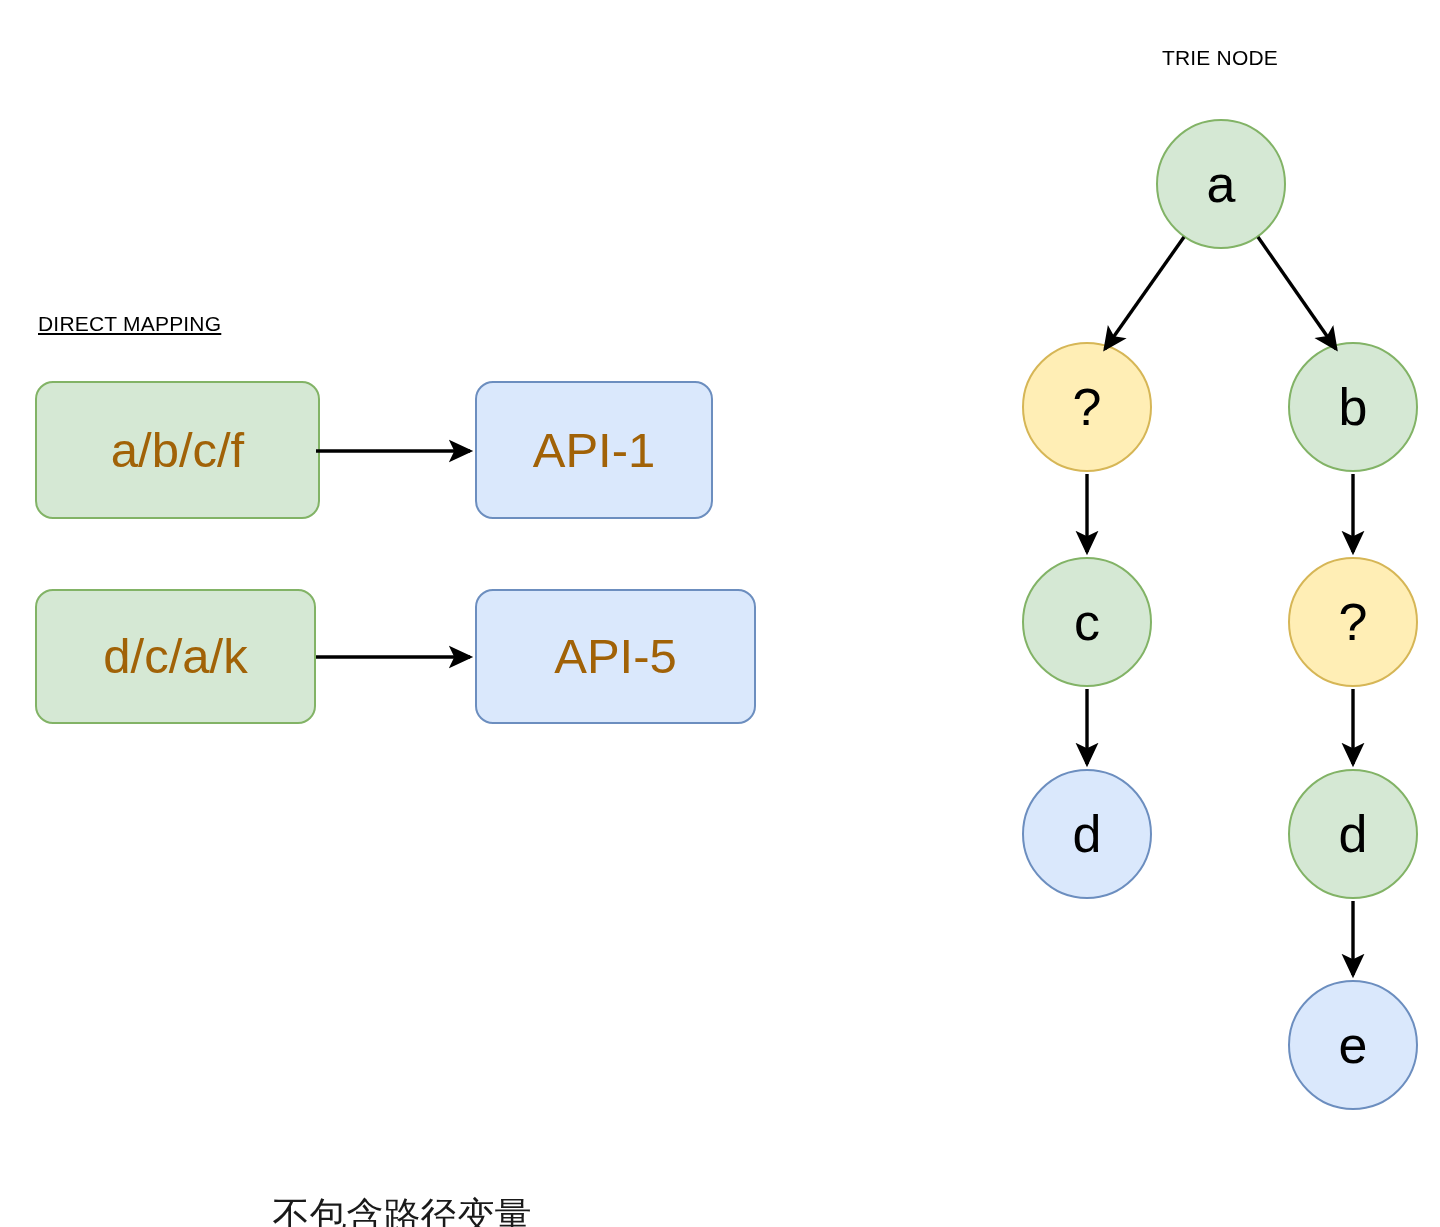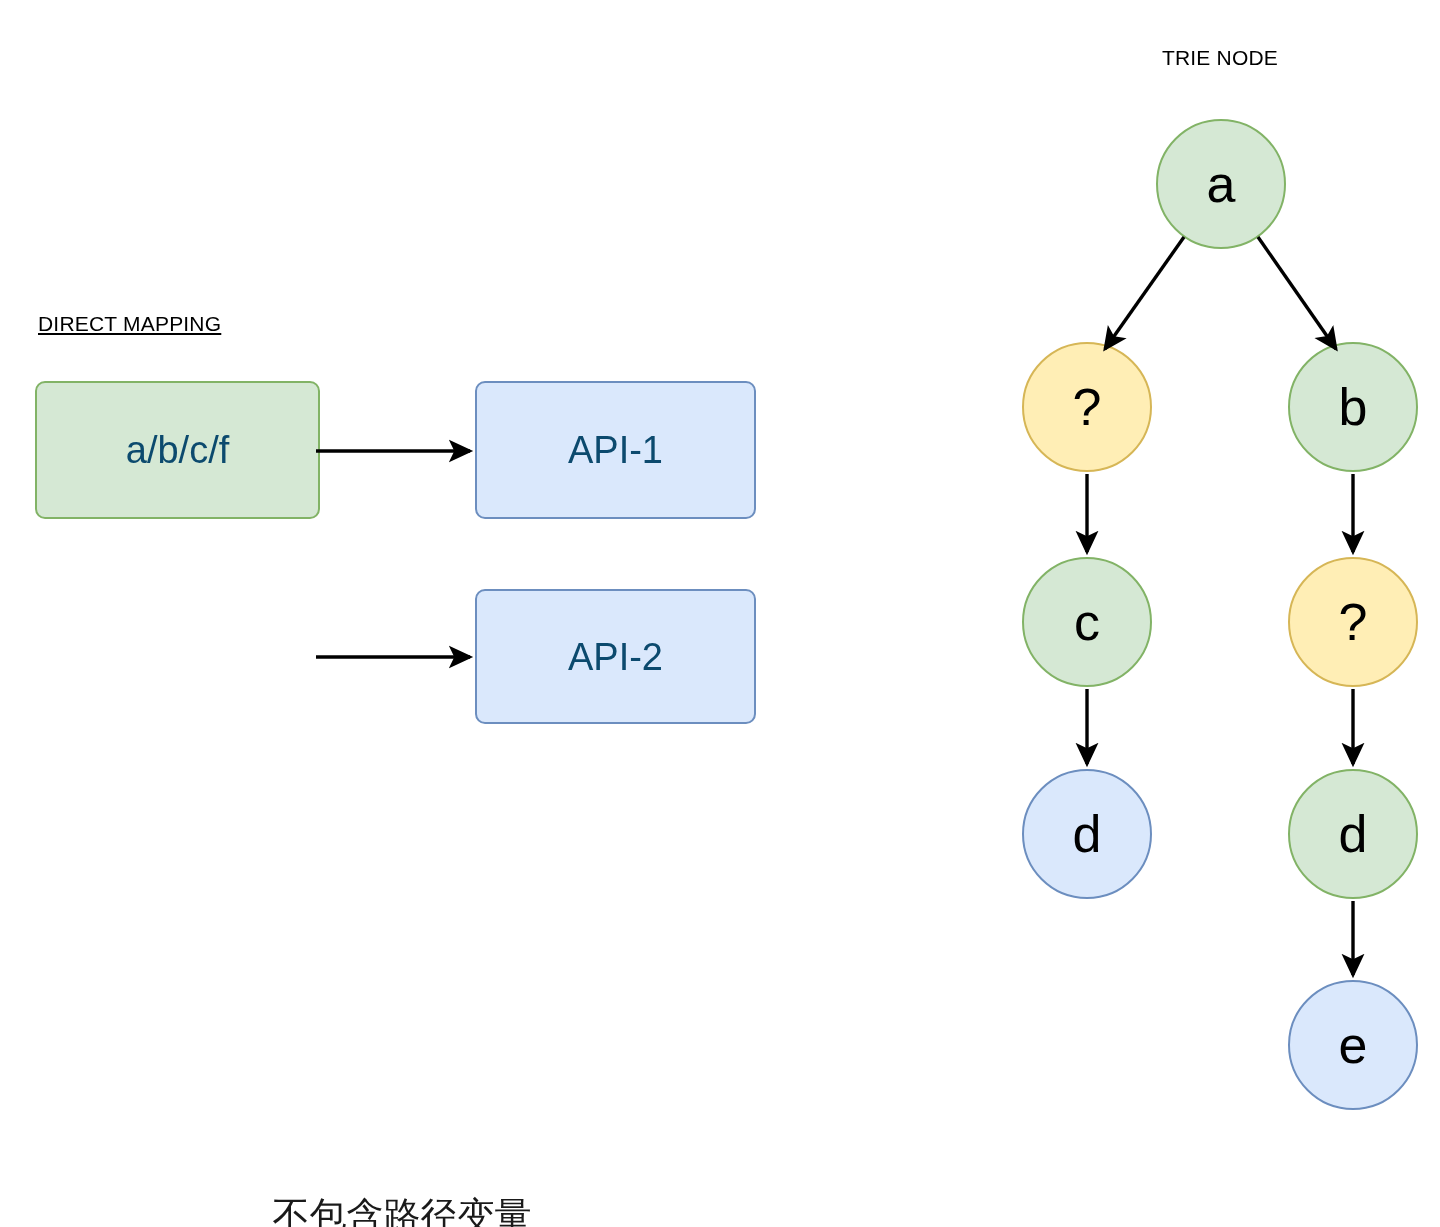--- a/index.html
+++ b/index.html
@@ -42,36 +42,36 @@
     color: #1a1a1a;
     margin-top: 44px;
   }
   #caption-left  { left: 402px;  top: 1153px; transform: translateX(-50%); }
   #caption-right { left: 1225px; top: 1153px; transform: translateX(-50%); }
 
   
   .box {
     position: absolute;
     box-sizing: border-box;
-    border-radius: 10px;
+    border-radius: 18px;
     border-style: solid;
     border-width: 2px;
     display: flex;
     align-items: center;
     justify-content: center;
-    font-size: 38px;
+    font-size: 49px;
     line-height: 1;
-    color: #0c4a6e;
+    color: #a16207;
     white-space: nowrap;
   }
   .box.green { background: #d5e8d4; border-color: #82b366; }
   .box.blue  { background: #dae8fc; border-color: #6c8ebf; }
 
   #box-path-1 { left: 35px;  top: 381px; width: 285px; height: 138px; }
-  #box-api-1  { left: 475px; top: 381px; width: 281px; height: 138px; }
+  #box-api-1  { left: 475px; top: 381px; width: 238px; height: 138px; }
   #box-path-2 { left: 35px;  top: 589px; width: 281px; height: 135px; }
   #box-api-2  { left: 475px; top: 589px; width: 281px; height: 135px; }
 
   
   .node {
     position: absolute;
     box-sizing: border-box;
     border-radius: 50%;
     border-style: solid;
     border-width: 2px;
@@ -109,22 +109,23 @@
 <body>
 
 <div id="canvas">
 
   <div class="section-title" id="direct-mapping-title">DIRECT MAPPING</div>
 
   <div class="box green" id="box-path-1">a/b/c/f</div>
 
   <div class="box blue" id="box-api-1">API-1</div>
 
+  <div class="box green" id="box-path-2">d/c/a/k</div>
 
-  <div class="box blue" id="box-api-2">API-2</div>
+  <div class="box blue" id="box-api-2">API-5</div>
 
   <div class="section-title" id="trie-node-title">TRIE NODE</div>
 
   <div class="node green" id="node-a">a</div>
 
   <div class="node yellow" id="node-q1">?</div>
 
   <div class="node green" id="node-b">b</div>
 
   <div class="node green" id="node-c">c</div>

